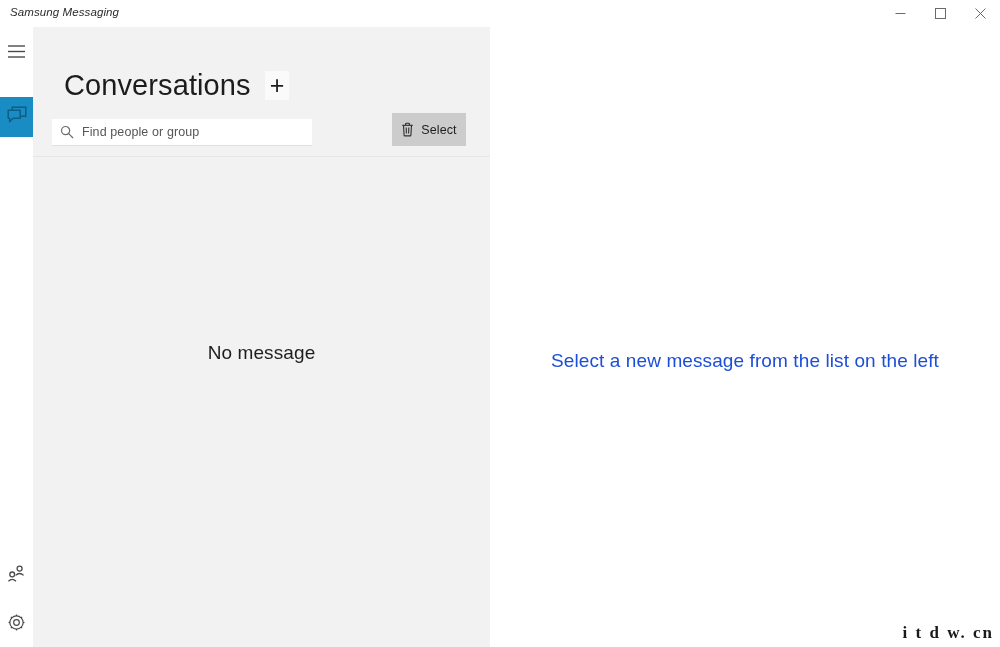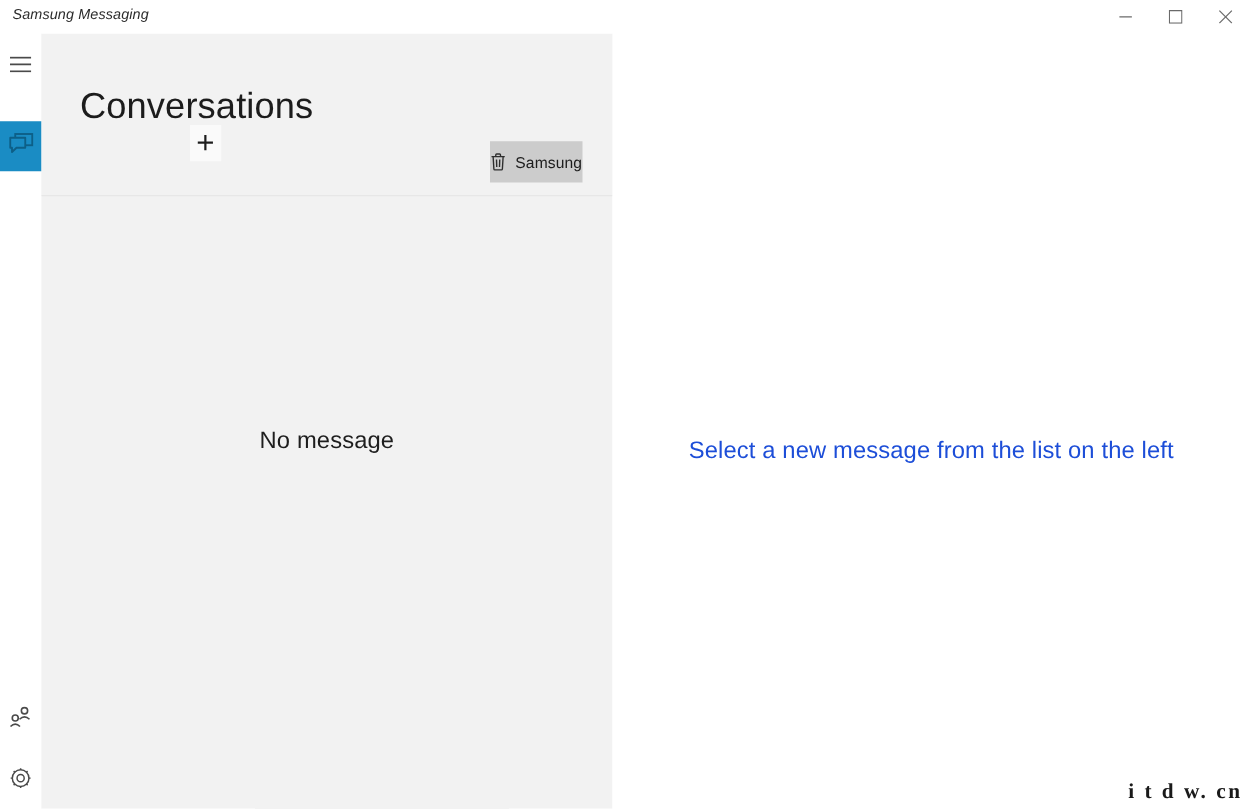--- a/index.html
+++ b/index.html
@@ -110,21 +110,20 @@
     background: #f2f2f2;
     border-bottom: 1px solid #e7e7e7;
   }
 
   .conv-title-row {
     position: absolute;
     left: 31px;
     top: 45px;
     display: flex;
     align-items: center;
-    flex-direction: column;
   }
   .conv-title {
     font-size: 29px;
     font-weight: 300;
     color: #1c1c1c;
     letter-spacing: 0.1px;
     line-height: 1;
   }
   .conv-plus {
     margin-left: 14px;
@@ -307,34 +306,43 @@
 
   <div class="left-panel">
 
     <div class="panel-head">
 
       <div class="conv-title-row">
         <div class="conv-title">Conversations</div>
         <div class="conv-plus">+</div>
       </div>
 
+      <div class="search-box">
+        <span class="search-icon">
+          <svg width="14" height="14" viewBox="0 0 14 14" aria-hidden="true">
+            <circle cx="5.6" cy="5.6" r="4.1" fill="none" stroke="#6d6d6d" stroke-width="1.2"></circle>
+            <line x1="8.7" y1="8.7" x2="13" y2="13" stroke="#6d6d6d" stroke-width="1.2"></line>
+          </svg>
+        </span>
+        <span class="search-placeholder">Find people or group</span>
+      </div>
 
       <div class="delete-btn">
         <span class="delete-icon">
           <svg width="13" height="15" viewBox="0 0 13 15" aria-hidden="true">
             <g fill="none" stroke="#2e2e2e" stroke-width="1.1">
               <path d="M1.2 3.3 H11.8"></path>
               <path d="M4.6 3.3 V1.9 Q4.6 1.2 5.3 1.2 H7.7 Q8.4 1.2 8.4 1.9 V3.3"></path>
               <path d="M2.5 3.3 L3.1 13.2 Q3.15 13.9 3.85 13.9 H9.15 Q9.85 13.9 9.9 13.2 L10.5 3.3"></path>
               <line x1="5.2" y1="5.6" x2="5.4" y2="11.6"></line>
               <line x1="7.8" y1="5.6" x2="7.6" y2="11.6"></line>
             </g>
           </svg>
         </span>
-        <span class="delete-label">Samsung</span>
+        <span class="delete-label">Select</span>
       </div>
     </div>
 
     <div class="panel-body">
       <div class="no-messages">No message</div>
     </div>
   </div>
 
   <div class="right-panel">
     <div class="right-empty">Select a new message from the list on the left</div>

